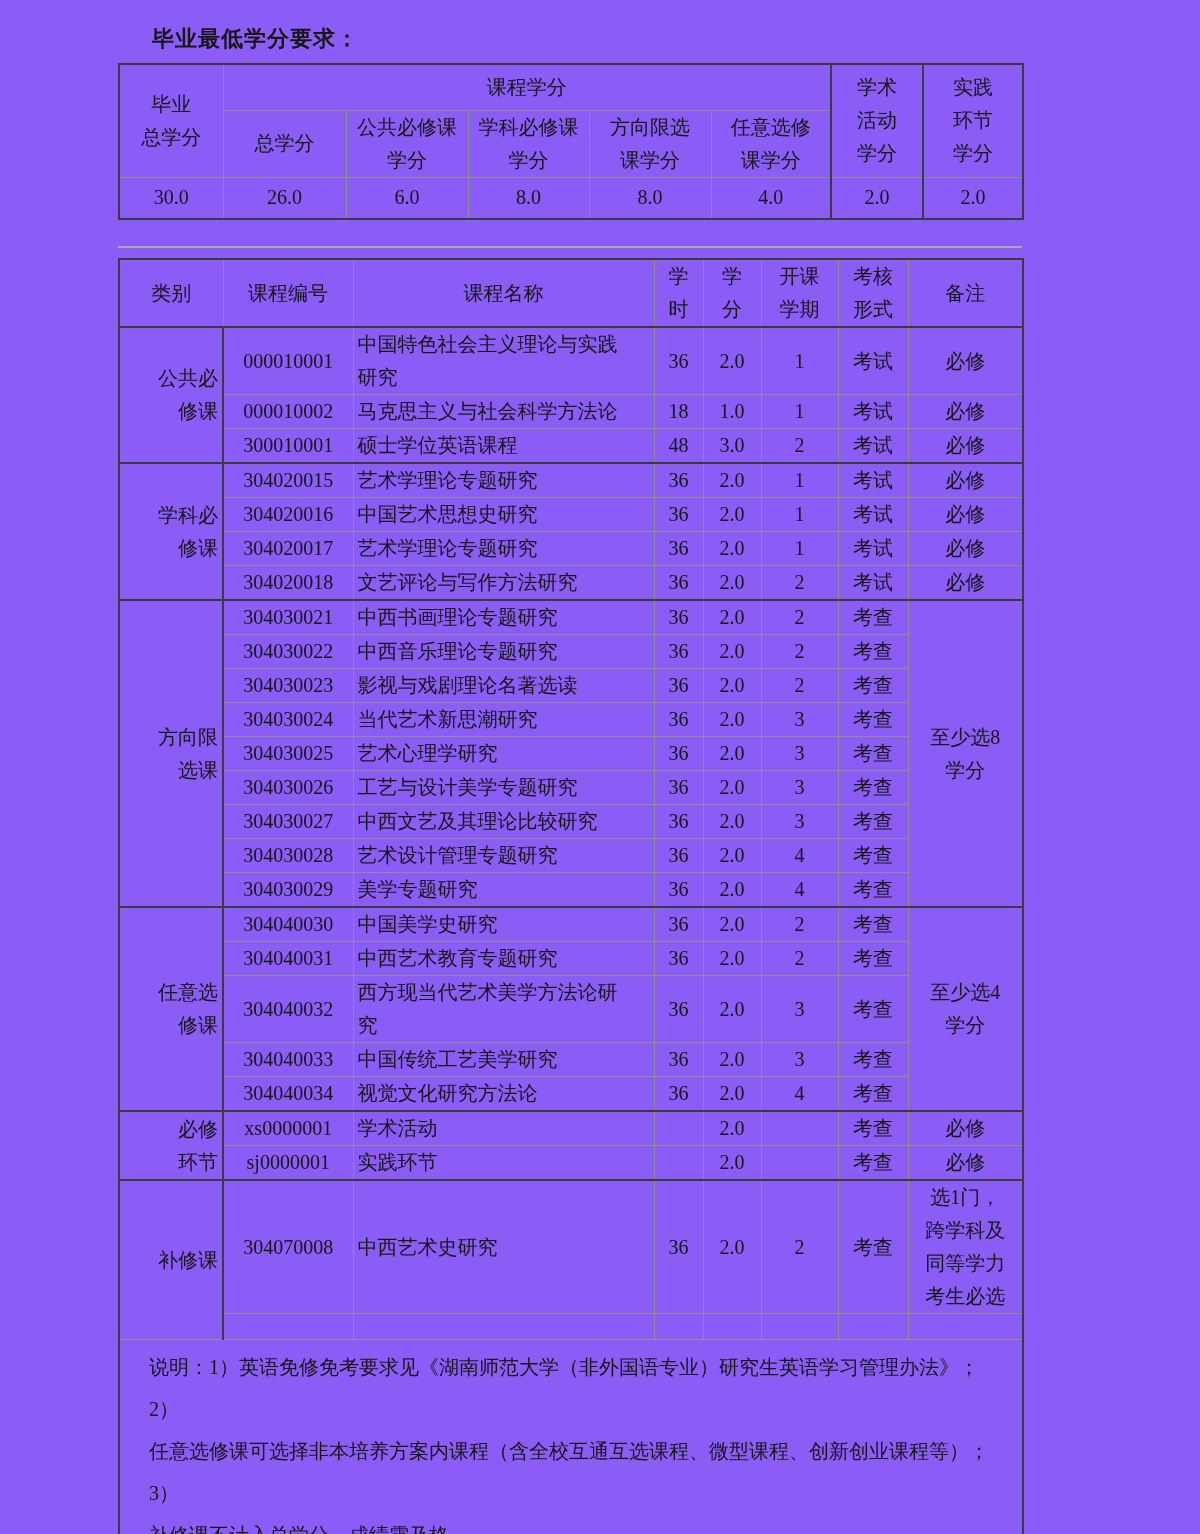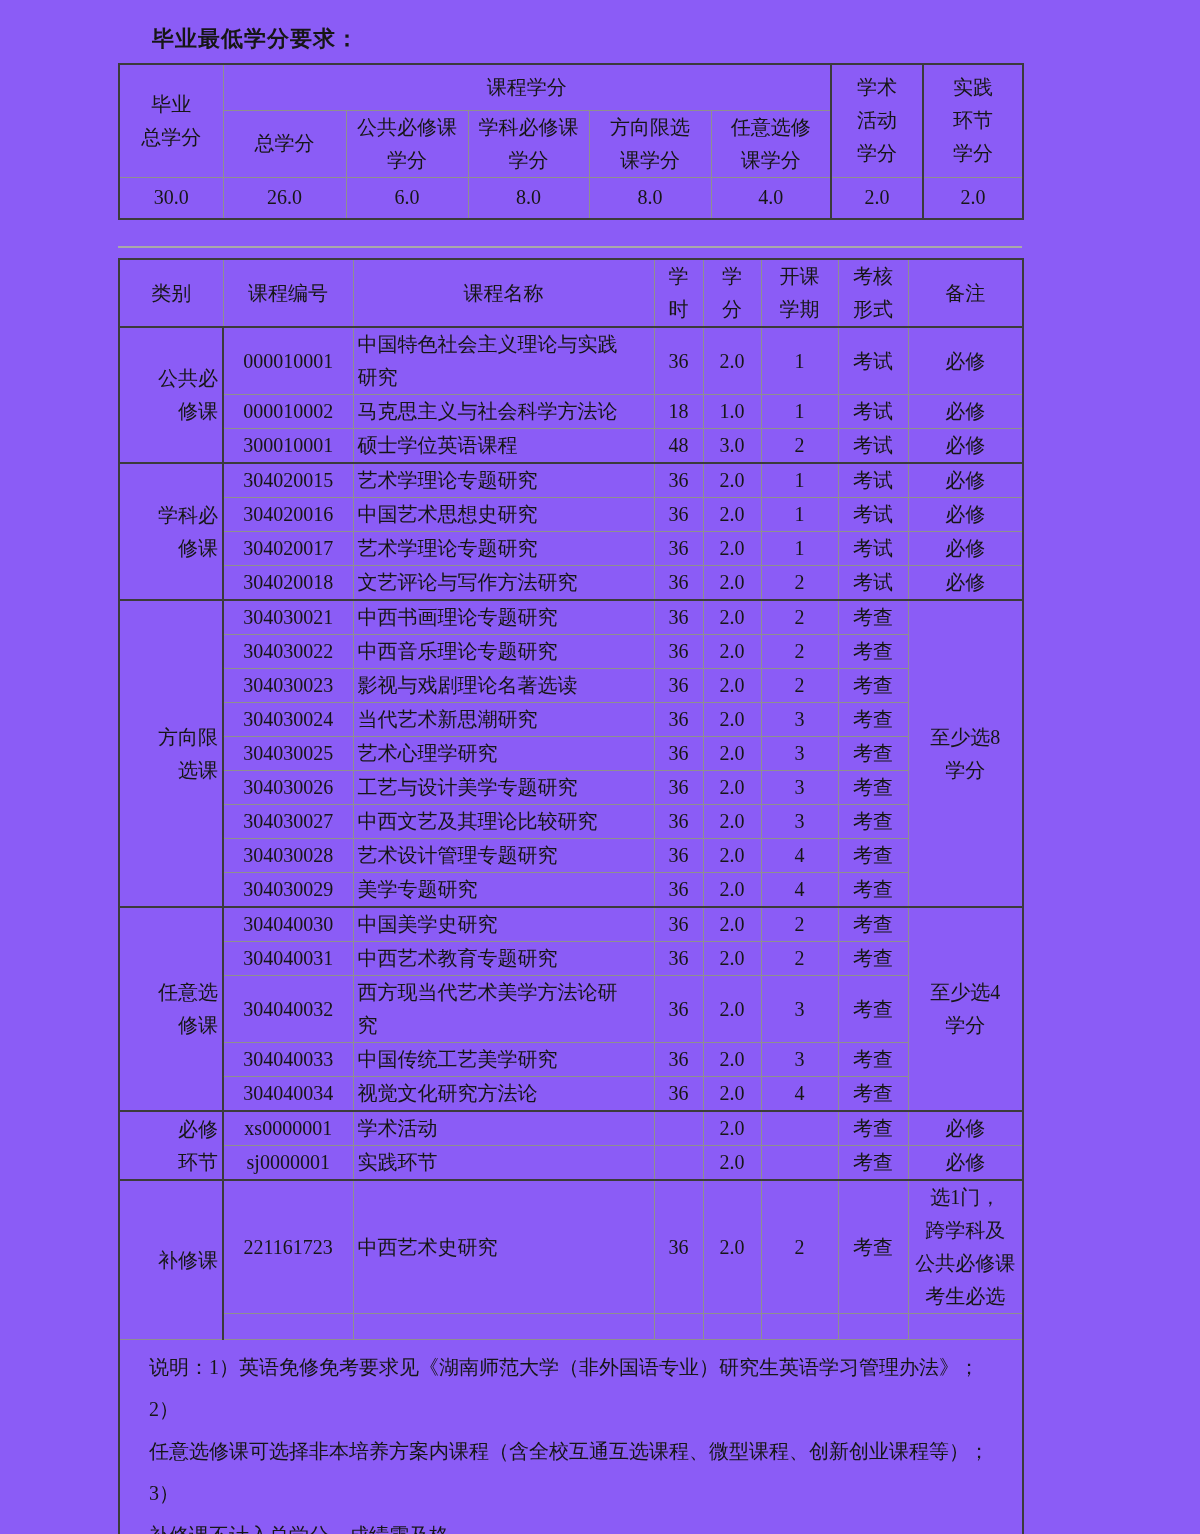--- a/index.html
+++ b/index.html
@@ -328,29 +328,29 @@
             <td>sj0000001</td>
             <td class="cname">实践环节</td>
             <td></td>
             <td>2.0</td>
             <td></td>
             <td>考查</td>
             <td>必修</td>
           </tr>
           <tr class="cat-first">
             <td rowspan="2" class="cat">补修课</td>
-            <td>221161723</td>
+            <td>304070008</td>
             <td class="cname">中西艺术史研究</td>
             <td>36</td>
             <td>2.0</td>
             <td>2</td>
             <td>考查</td>
             <td>选1门，
 跨学科及
-公共必修课
+同等学力
 考生必选</td>
           </tr>
           <tr class="empty-row">
             <td></td>
             <td class="cname"></td>
             <td></td>
             <td></td>
             <td></td>
             <td></td>
             <td></td>

